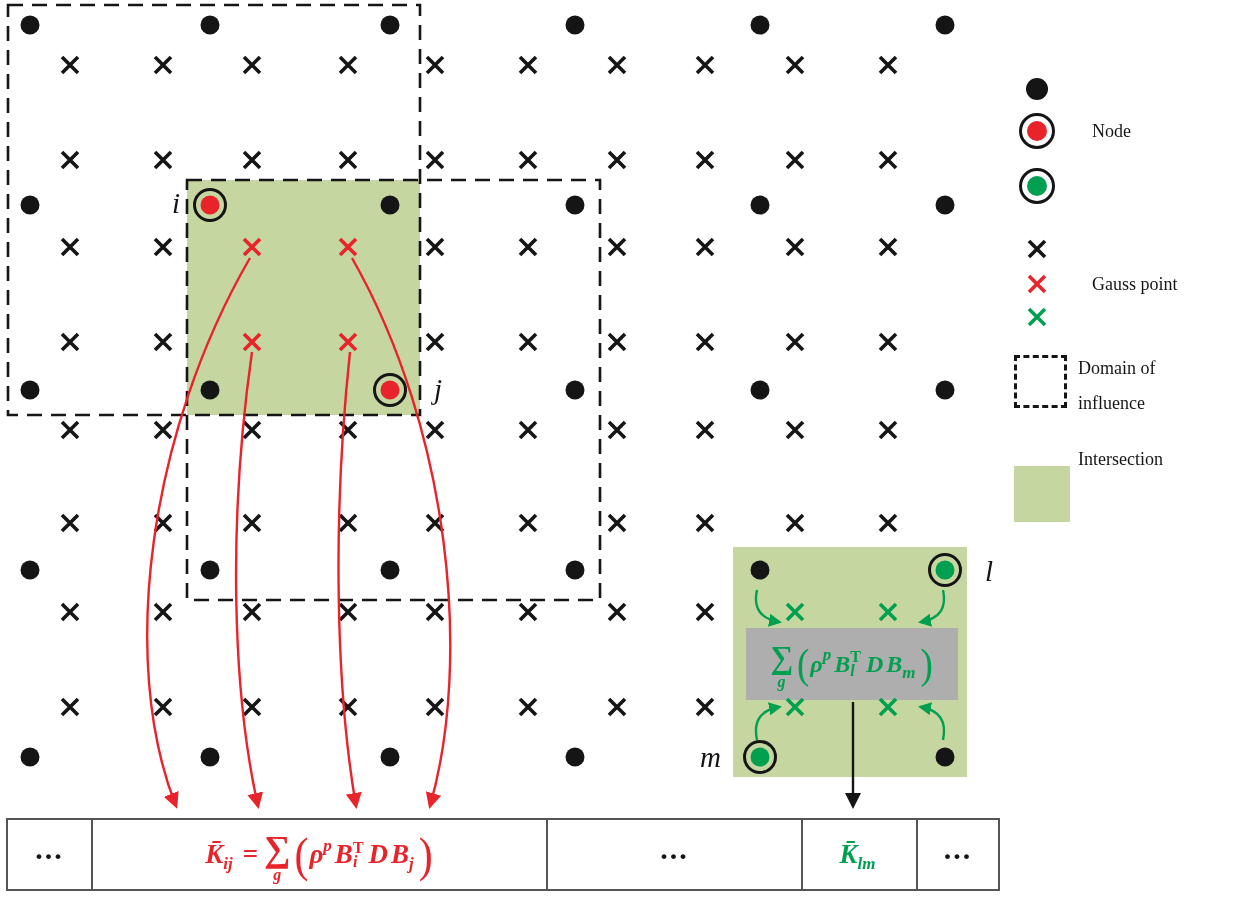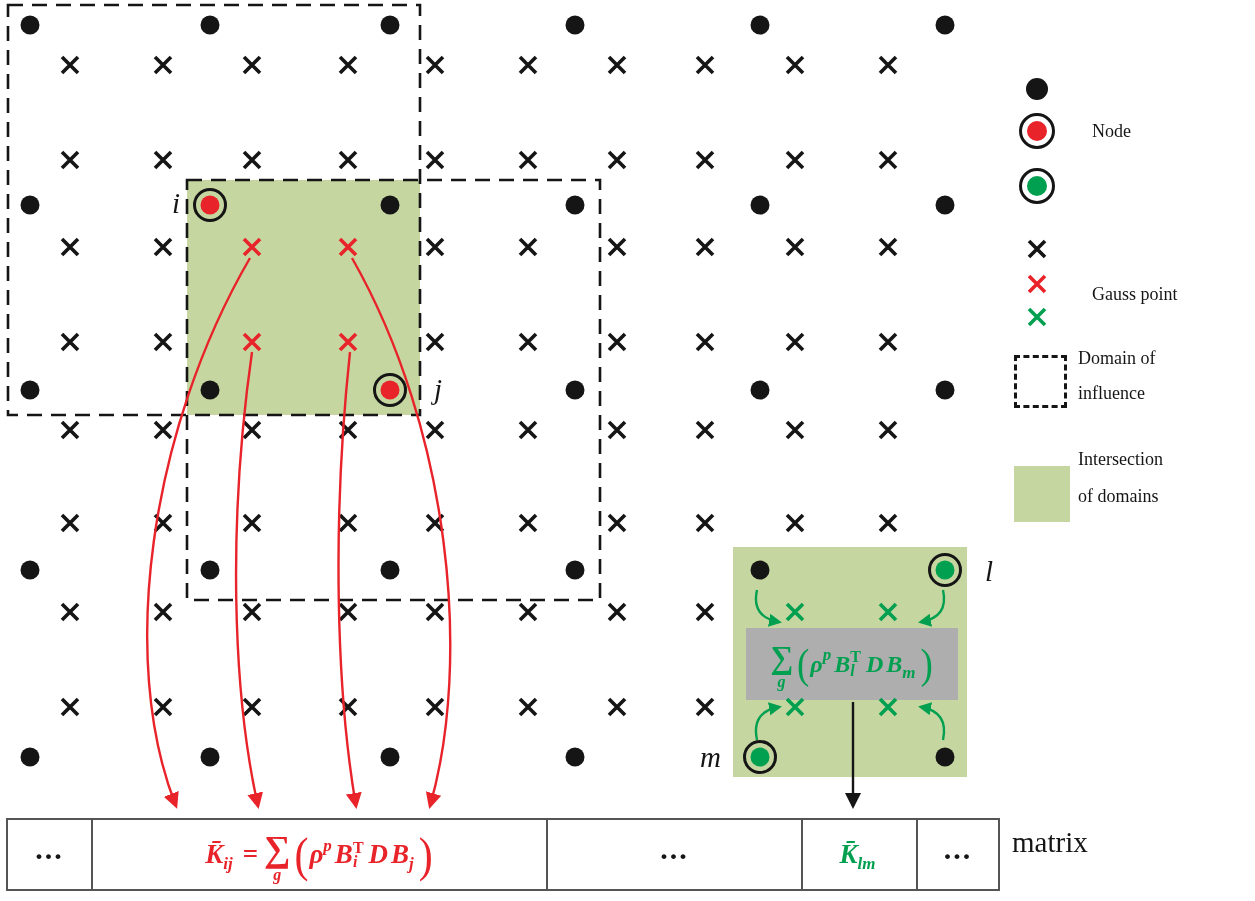--- a/index.html
+++ b/index.html
@@ -234,35 +234,34 @@
     <span class="ringmark abs" style="left:1019px;top:168px">
         <span class="inner fillgreen"></span>
       </span>
 
     <svg class="abs" style="left:1024px;top:236px" width="26" height="26">
         <path d="M5 5 L21 21 M5 21 L21 5" stroke="#151515" stroke-width="3.6" fill="none"></path>
       </svg>
     <svg class="abs" style="left:1024px;top:271px" width="26" height="26">
         <path d="M5 5 L21 21 M5 21 L21 5" stroke="#e8232a" stroke-width="3.6" fill="none"></path>
       </svg>
-    <div class="legend-text abs" style="left:1092px;top:277px">Gauss point</div>
+    <div class="legend-text abs" style="left:1092px;top:267px">Gauss point</div>
     <svg class="abs" style="left:1024px;top:304px" width="26" height="26">
         <path d="M5 5 L21 21 M5 21 L21 5" stroke="#00a050" stroke-width="3.6" fill="none"></path>
       </svg>
 
     <span class="dashsq abs" style="left:1014px;top:355px"></span>
-    <div class="legend-text abs" style="left:1078px;top:341px">
+    <div class="legend-text abs" style="left:1078px;top:351px">
       <div>Domain of</div>
       <div>influence</div>
     </div>
 
     <span class="greensq abs" style="left:1014px;top:466px"></span>
     <div class="legend-text abs" style="left:1078px;top:441px;line-height:37px">
       <div>Intersection</div>
-      <div>of domains</div>
     </div>
   </div>
 
   <div class="matrix abs">
     <div class="mcell dots" style="width:85px">...</div>
     <div class="mcell" style="width:455px">
       <span class="formula f27 fred">
           <span>K̄</span>
           <span class="sb">ij</span>
           <span class="eq">=</span>
@@ -288,16 +287,15 @@
     <div class="mcell" style="width:115px">
       <span class="formula f27 fgreen">
           <span>K̄</span>
           <span class="sb">lm</span>
         </span>
     </div>
     <div class="mcell dots" style="flex:1">...</div>
   </div>
 
   <div class="gsm abs" style="left:1012px;top:824px">
-    <div>matrix</div>
   </div>
 
 </div>
 
 </body></html>

